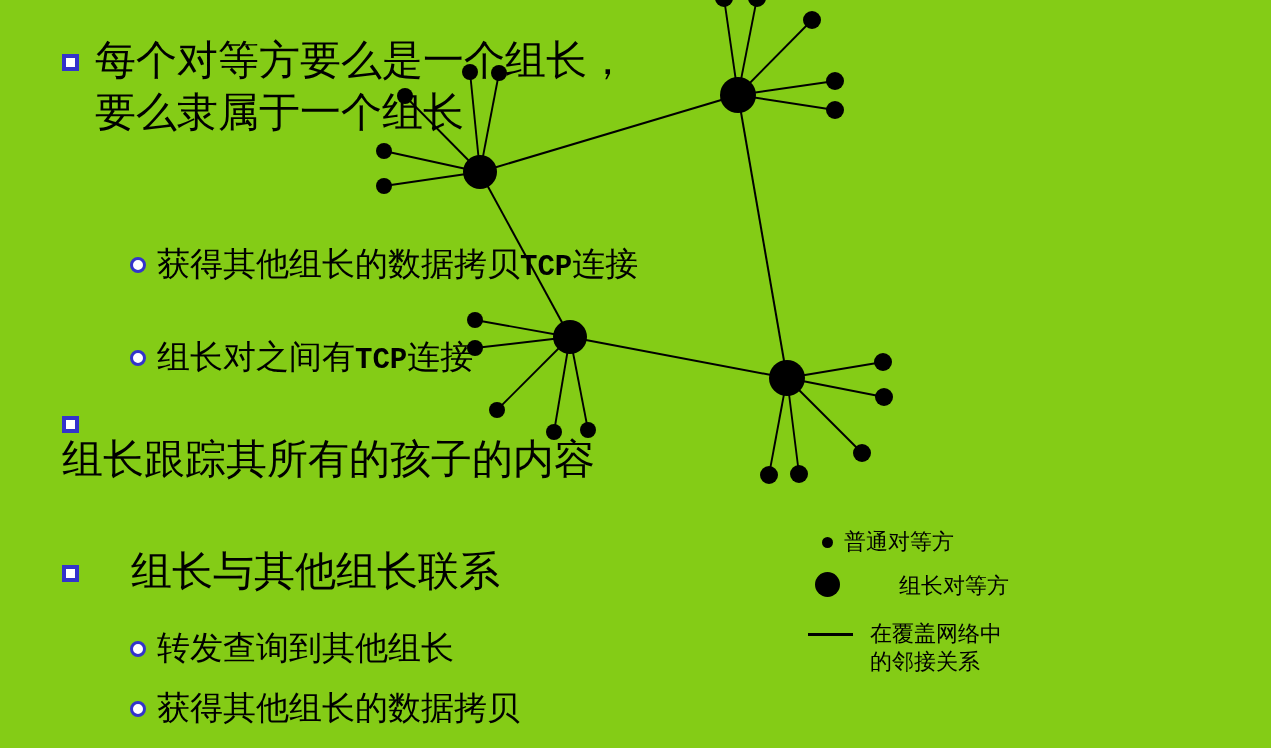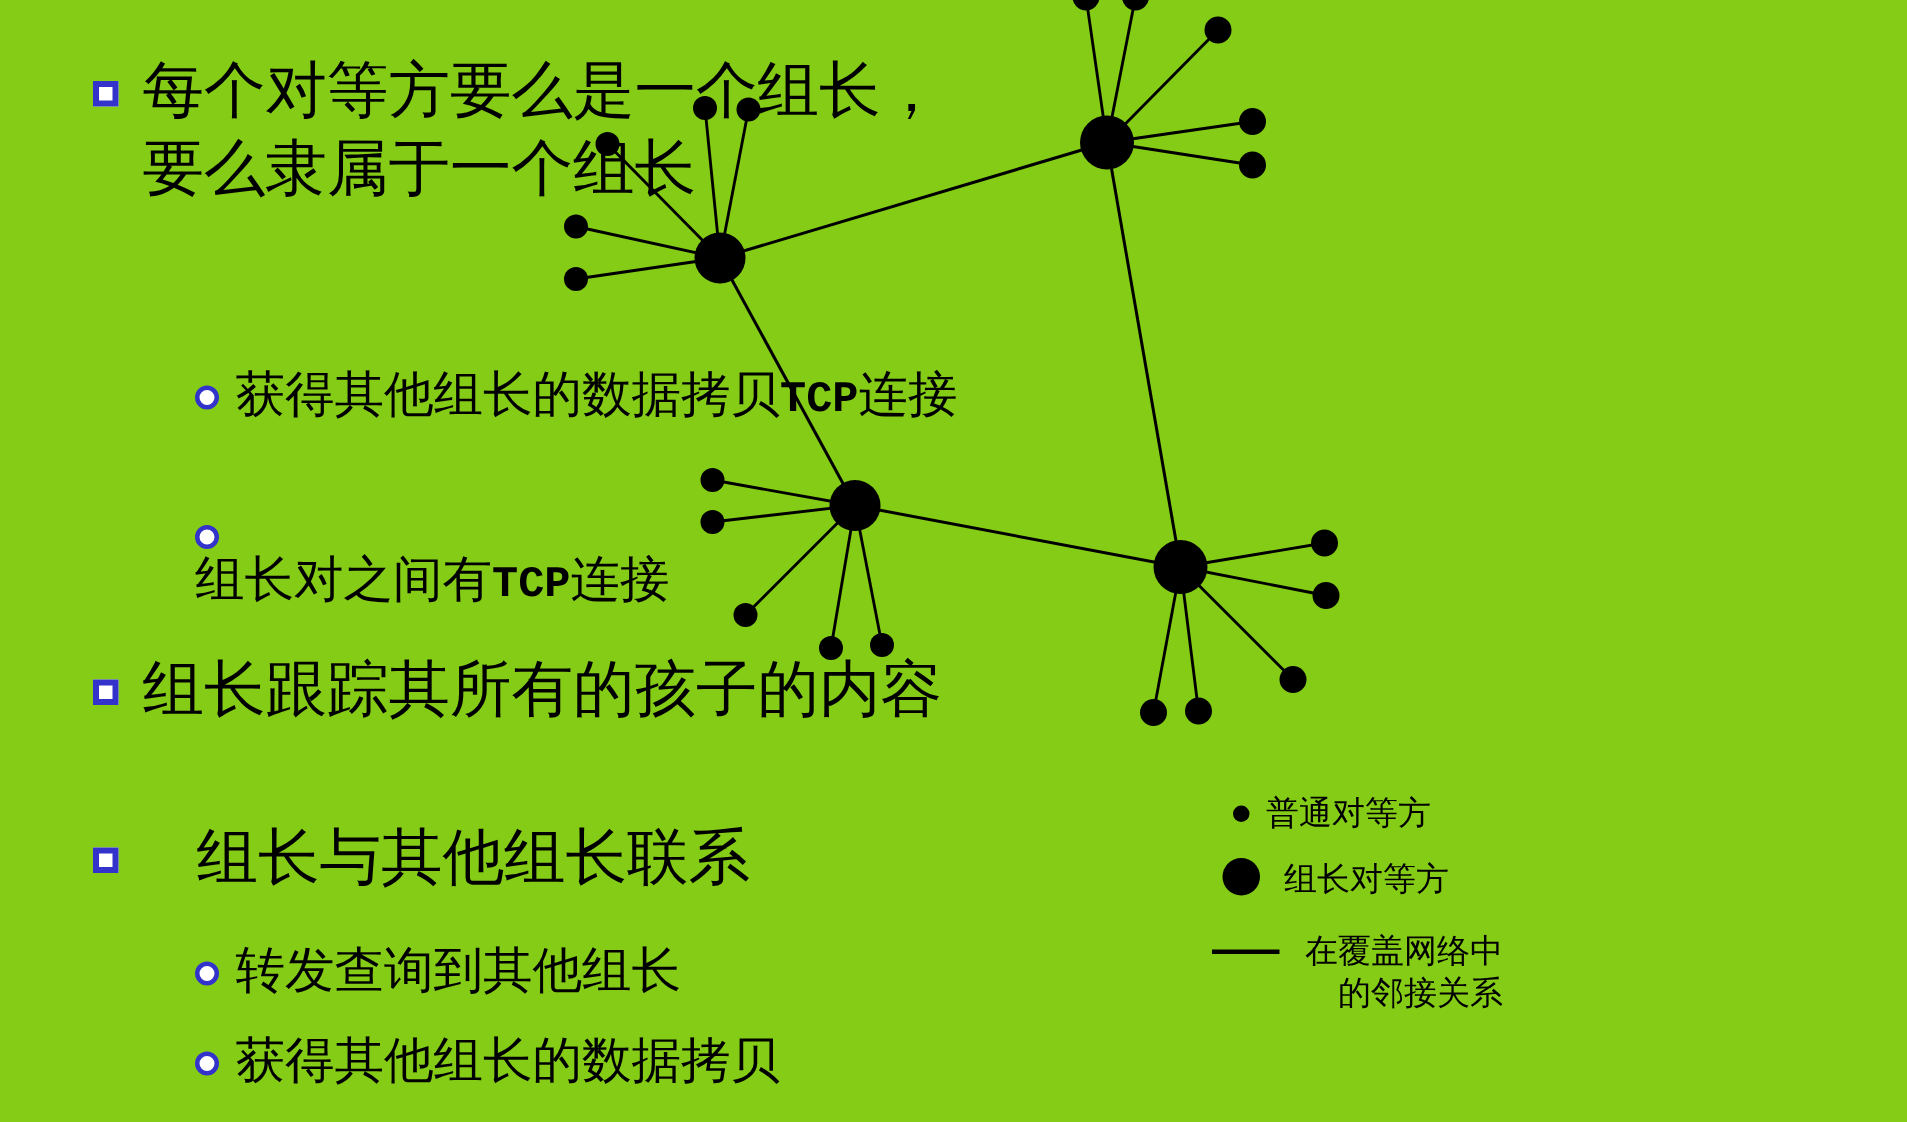--- a/index.html
+++ b/index.html
@@ -151,26 +151,26 @@
     <div class="bullet-row lvl1" style="top:34px;">
       <span class="marker-square"></span>
       <span class="text">每个对等方要么是一个组长，要么隶属于一个组长</span>
     </div>
 
     <div class="bullet-row lvl2" style="top:243px;">
       <span class="marker-circle"></span>
       <span class="text"><span>获得其他组长的数据拷贝</span><b class="latin">TCP</b><span>连接</span></span>
     </div>
 
-    <div class="bullet-row lvl2" style="top:336px;flex-direction:column;">
+    <div class="bullet-row lvl2" style="top:336px;">
       <span class="marker-circle"></span>
       <span class="text"><span>组长对之间有</span><b class="latin">TCP</b><span>连接</span></span>
     </div>
 
-    <div class="bullet-row lvl1" style="top:433px;">
+    <div class="bullet-row lvl1" style="top:396px;flex-direction:column;">
       <span class="marker-square"></span>
       <span class="text">组长跟踪其所有的孩子的内容</span>
     </div>
 
     <div class="bullet-row lvl1" style="top:545px;gap:36px;">
       <span class="marker-square"></span>
       <span class="text">组长与其他组长联系</span>
     </div>
 
     <div class="bullet-row lvl2" style="top:627px;">
@@ -246,30 +246,30 @@
 
   <div id="legend">
 
     <div class="legend-row" style="top:0px;left:20px;">
       <span class="legend-key" style="width:34px;height:28px;">
         <span class="dot-small"></span>
       </span>
       <span class="legend-label">普通对等方</span>
     </div>
 
-    <div class="legend-row" style="top:40px;left:8px;">
+    <div class="legend-row" style="top:40px;left:8px;gap:43px;">
       <span class="legend-key" style="width:58px;height:32px;">
         <span class="dot-big"></span>
       </span>
       <span class="legend-label" style="padding-top:4px;">组长对等方</span>
     </div>
 
     <div class="legend-row" style="top:92px;left:0px;">
       <span class="legend-key" style="width:80px;height:28px;">
         <span class="line-key"></span>
       </span>
-      <span class="legend-label" style="text-align:right;">在覆盖网络中
+      <span class="legend-label" style="text-align:left;">在覆盖网络中
 的邻接关系</span>
     </div>
 
   </div>
 
 </div>
 
 </body></html>

